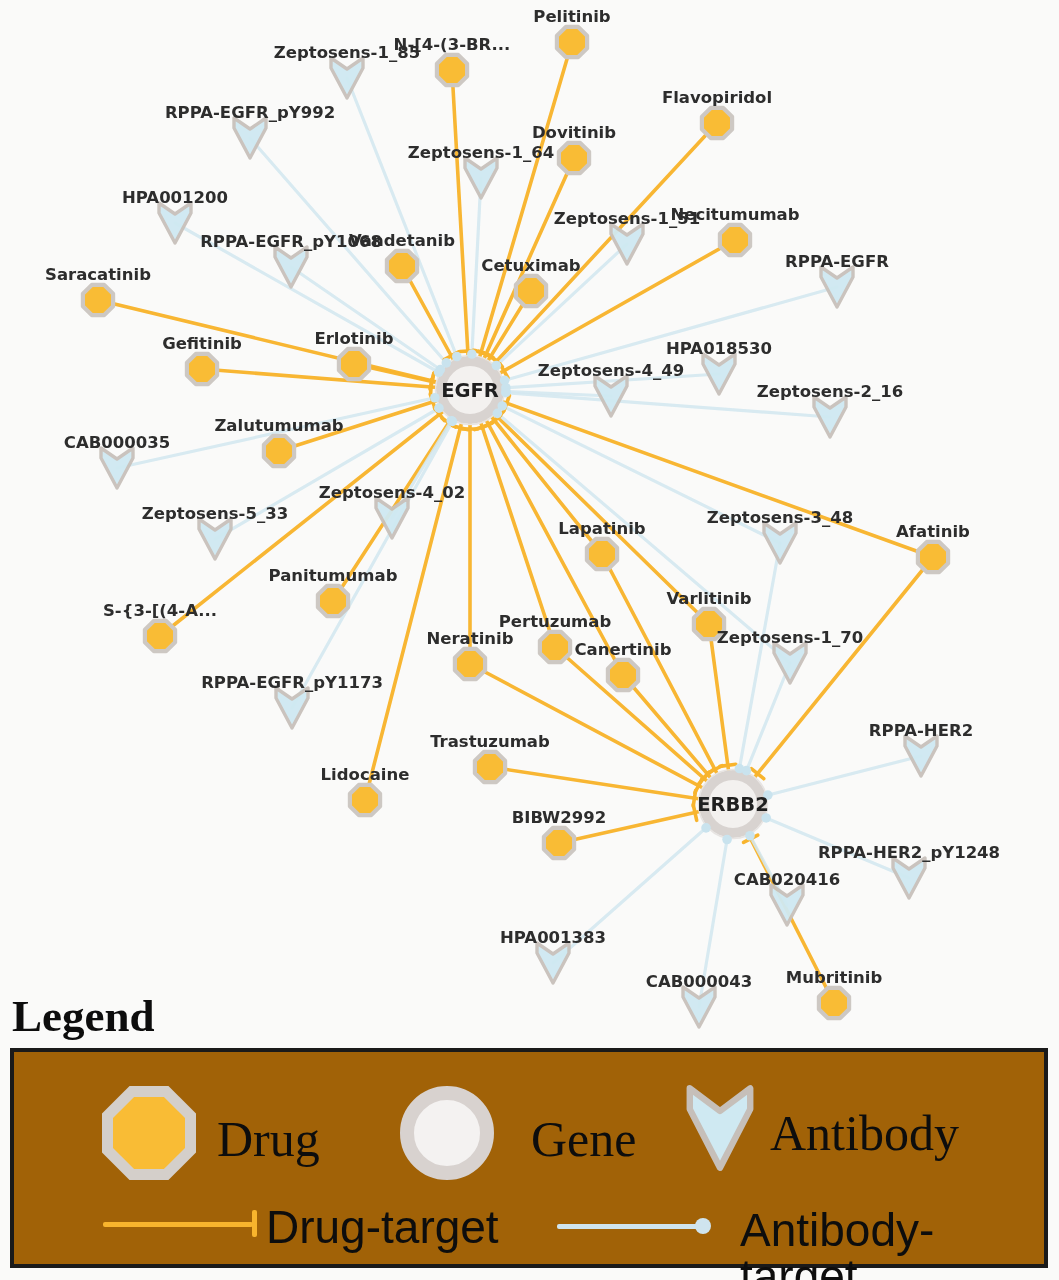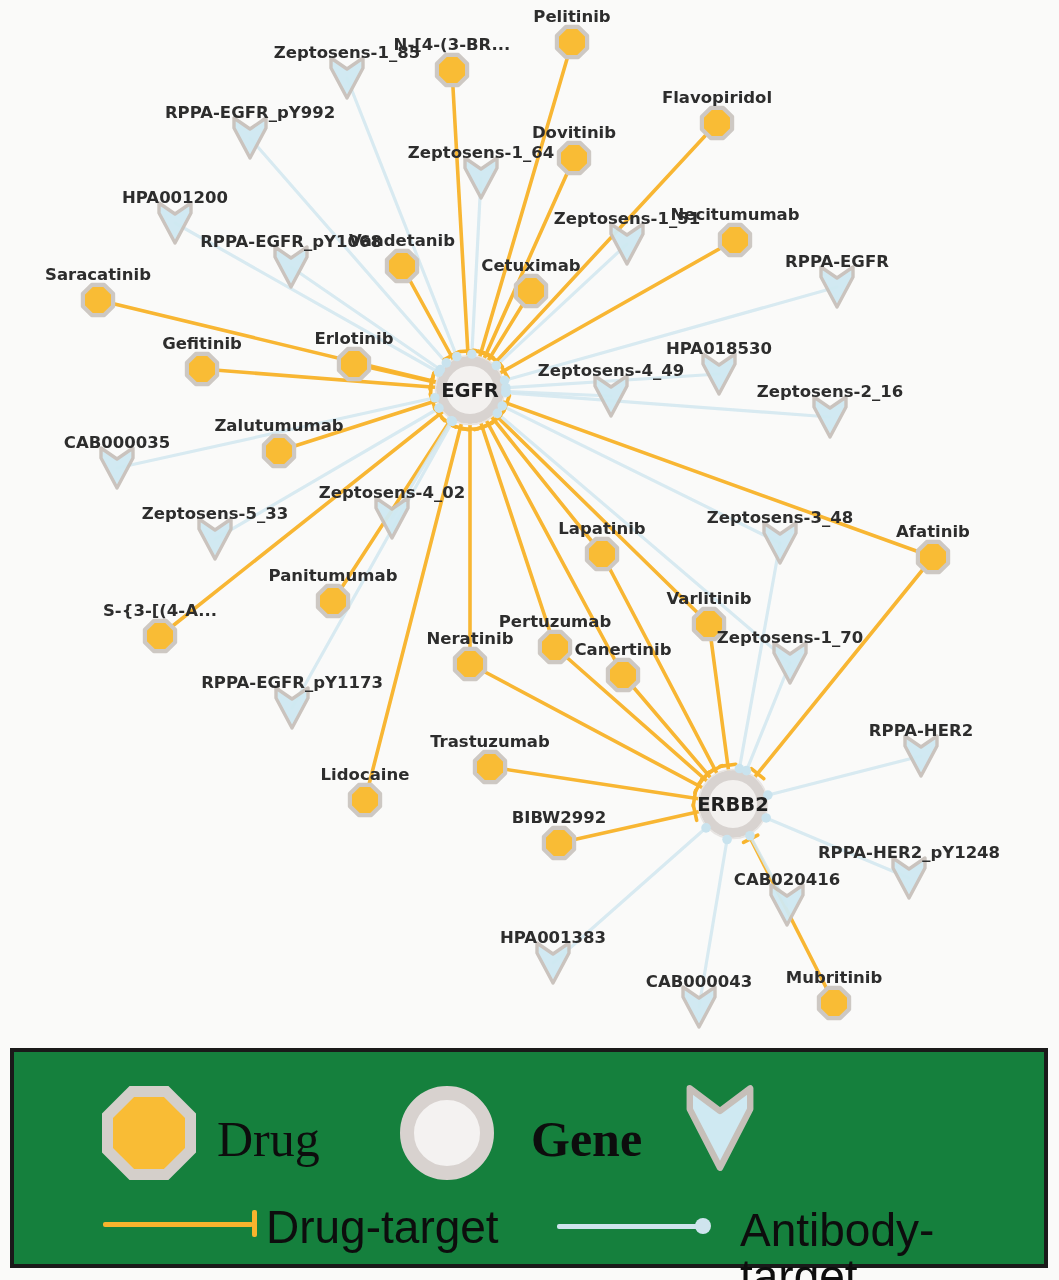--- a/index.html
+++ b/index.html
@@ -2,32 +2,32 @@
 <html><head>
 <meta charset="utf-8">
 <style>
   html,body{margin:0;padding:0;background:#ffffff;}
   .stage{position:relative;width:1059px;height:1280px;background:#fafaf9;overflow:hidden;
          font-family:"DejaVu Sans",sans-serif;}
   #network{position:absolute;left:0;top:0;width:1059px;height:1280px;}
   .legend-title{position:absolute;left:12px;top:990px;
     font-family:"Liberation Serif",serif;font-weight:bold;font-size:45px;color:#0d0d0d;}
   .legend-box{position:absolute;left:10px;top:1048px;width:1030px;height:212px;
-    border:4px solid #1a1a1a;background:#15803d;}
+    border:4px solid #1a1a1a;background:#a16207;}
   .legend-box *{position:absolute;}
   .oct-outer{left:88px;top:34px;width:94px;height:94px;background:#d4cfca;
     clip-path:polygon(29.3% 0%,70.7% 0%,100% 29.3%,100% 70.7%,70.7% 100%,29.3% 100%,0% 70.7%,0% 29.3%);}
   .oct-inner{left:11px;top:11px;width:72px;height:72px;background:#f9bc35;
     clip-path:polygon(29.3% 0%,70.7% 0%,100% 29.3%,100% 70.7%,70.7% 100%,29.3% 100%,0% 70.7%,0% 29.3%);}
   .gene-ring{left:386px;top:34px;width:94px;height:94px;box-sizing:border-box;
     border:14px solid #d8d2cf;border-radius:50%;background:#f4f2f1;}
   .chev-svg{left:674px;top:1082px;}
   .lg-label{font-family:"Liberation Serif",serif;color:#0d0d0d;font-size:50px;line-height:1;}
   #lbl-drug{left:203px;top:62px;}
-  #lbl-gene{left:517px;top:62px;font-weight:bold;}
+  #lbl-gene{left:517px;top:62px;}
   #lbl-antibody{left:756px;top:56px;}
   .lg-label2{font-family:Liberation Sans, sans-serif;color:#0d0d0d;font-size:46px;line-height:1;}
   #lbl-drugtarget{left:252px;top:152px;}
   #lbl-antibodytarget{left:726px;top:155px;}
   .dt-line{left:89px;top:170px;width:150px;height:5px;background:#f8b42d;border-radius:2px;}
   .dt-tee{left:238px;top:158px;width:5px;height:27px;background:#f8b42d;border-radius:2px;}
   .at-line{left:543px;top:172px;width:147px;height:5px;background:#cfe4ee;border-radius:2px;}
   .at-dot{left:681px;top:166px;width:16px;height:16px;border-radius:50%;background:#cfe4ee;}
 </style>
 </head>
@@ -243,34 +243,36 @@
         <text x="790" y="643" text-anchor="middle" fill="#2d2d2d" font-size="16.5" font-weight="bold" font-family="&quot;DejaVu Sans&quot;,sans-serif">Zeptosens-1_70</text>
         <text x="292" y="688" text-anchor="middle" fill="#2d2d2d" font-size="16.5" font-weight="bold" font-family="&quot;DejaVu Sans&quot;,sans-serif">RPPA-EGFR_pY1173</text>
         <text x="921" y="736" text-anchor="middle" fill="#2d2d2d" font-size="16.5" font-weight="bold" font-family="&quot;DejaVu Sans&quot;,sans-serif">RPPA-HER2</text>
         <text x="909" y="858" text-anchor="middle" fill="#2d2d2d" font-size="16.5" font-weight="bold" font-family="&quot;DejaVu Sans&quot;,sans-serif">RPPA-HER2_pY1248</text>
         <text x="787" y="885" text-anchor="middle" fill="#2d2d2d" font-size="16.5" font-weight="bold" font-family="&quot;DejaVu Sans&quot;,sans-serif">CAB020416</text>
         <text x="553" y="943" text-anchor="middle" fill="#2d2d2d" font-size="16.5" font-weight="bold" font-family="&quot;DejaVu Sans&quot;,sans-serif">HPA001383</text>
         <text x="699" y="987" text-anchor="middle" fill="#2d2d2d" font-size="16.5" font-weight="bold" font-family="&quot;DejaVu Sans&quot;,sans-serif">CAB000043</text>
       </g>
     </svg>
 
+  <div class="legend-title">Legend</div>
 
   <div class="legend-box">
 
     <div class="oct-outer">
       <div class="oct-inner"></div>
     </div>
     <span class="lg-label" id="lbl-drug">Drug</span>
 
     <div class="gene-ring"></div>
     <span class="lg-label" id="lbl-gene">Gene</span>
 
     <svg class="chev-svg" style="left:672px;top:28px;" width="68" height="96" viewBox="-18 -23 36 46">
       <path d="M-16,-21 L0,-9 L16,-21 L16,-10 L0,21 L-16,-10 Z" fill="#cfe9f2" stroke="#c6bfb9" stroke-width="3.4" stroke-linejoin="round"></path>
     </svg>
+    <span class="lg-label" id="lbl-antibody">Antibody</span>
 
     <div class="dt-line"></div>
     <div class="dt-tee"></div>
     <span class="lg-label2" id="lbl-drugtarget">Drug-target</span>
 
     <div class="at-line"></div>
     <div class="at-dot"></div>
     <span class="lg-label2" id="lbl-antibodytarget">Antibody-target</span>
   </div>
 </div>

